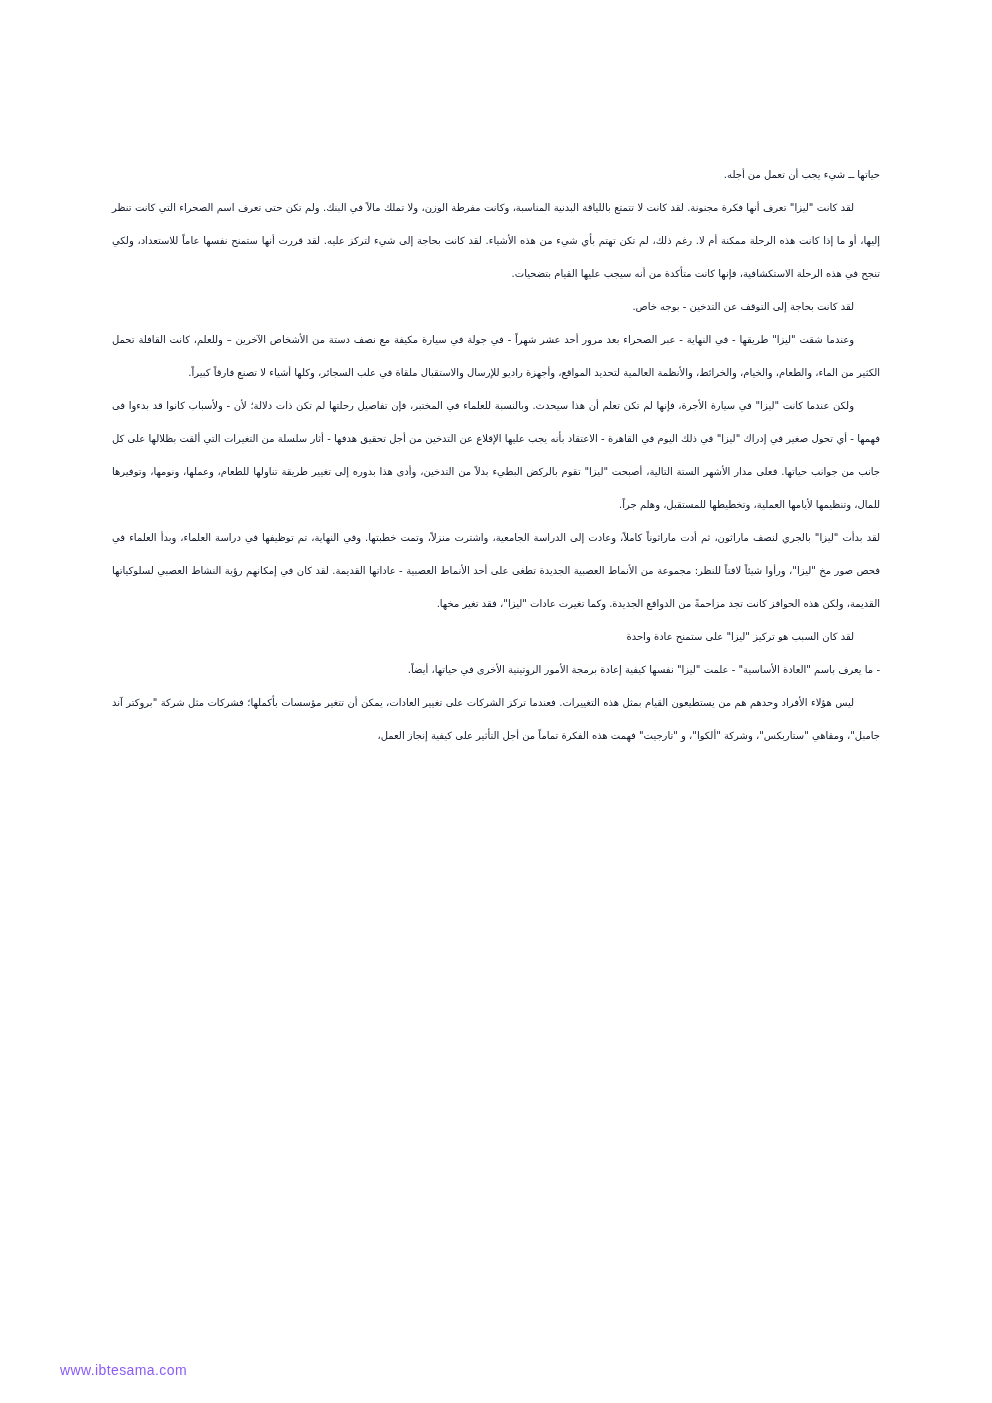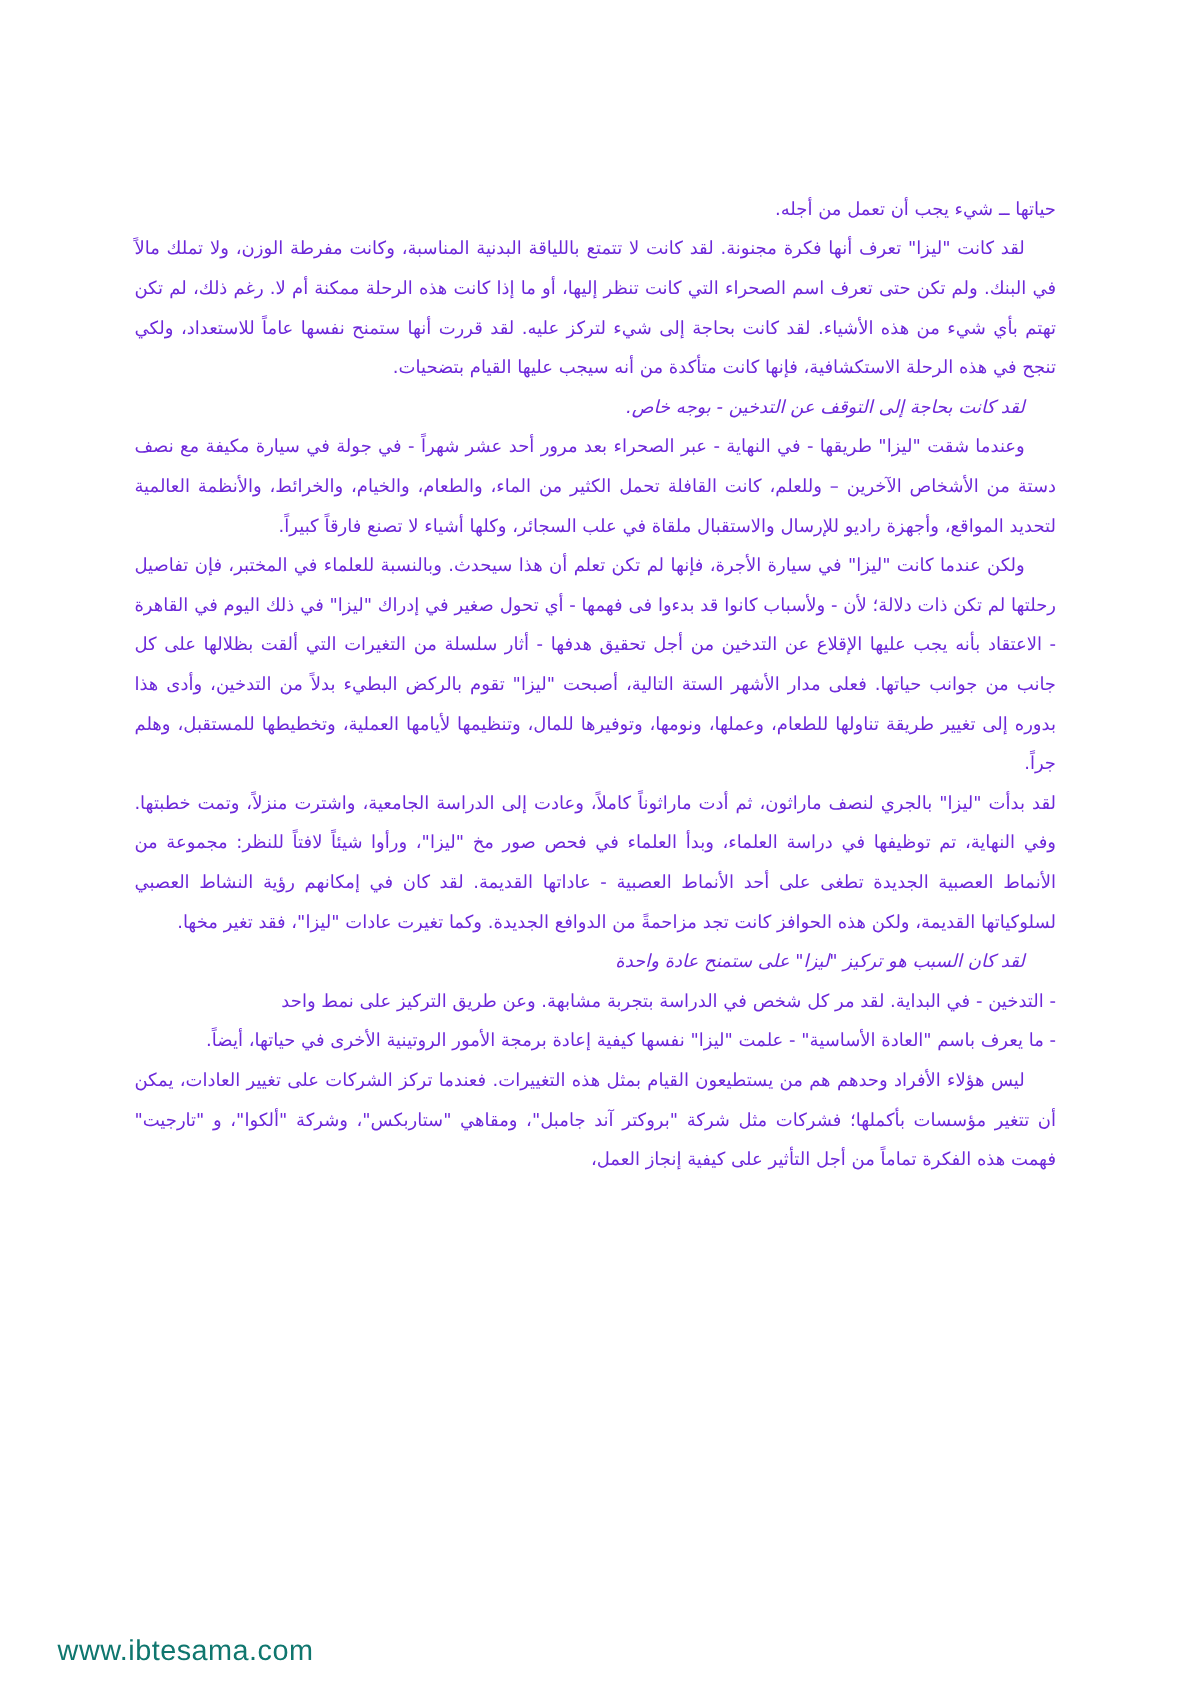--- a/index.html
+++ b/index.html
@@ -19,23 +19,23 @@
   }
 
   .doc-body {
     position: absolute;
     top: 158px;
     right: 112px;
     left: 112px;
     direction: rtl;
     text-align: justify;
     text-align-last: right;
-    font-size: 15px;
+    font-size: 10px;
     line-height: 33px;
-    color: #6d28d9;
+    color: #0f172a;
     font-family: "DejaVu Sans", "Liberation Sans", sans-serif;
   }
 
   .para {
     margin: 0;
     padding: 0;
     direction: rtl;
     text-align: justify;
     text-align-last: right;
     text-justify: inter-word;
@@ -56,35 +56,34 @@
   
   .para.flush {
     text-indent: 0;
   }
 
   
   .para.short {
     text-align: right;
     text-align-last: right;
     text-indent: 26px;
-    font-style: italic;
   }
 
   .bold {
     font-weight: normal;
   }
 
   .watermark {
     position: absolute;
-    left: 48px;
+    left: 60px;
     top: 1362px;
     font-family: "Liberation Sans", sans-serif;
-    font-size: 24px;
+    font-size: 14px;
     letter-spacing: 0.4px;
-    color: #0f766e;
+    color: #8b5cf6;
     direction: ltr;
     white-space: nowrap;
     user-select: none;
   }
 </style>
 </head>
 <body>
 
 <div class="page">
 
@@ -94,21 +93,20 @@
     <p class="para indent">لقد كانت "ليزا" تعرف أنها فكرة مجنونة. لقد كانت لا تتمتع باللياقة البدنية المناسبة، وكانت مفرطة الوزن، ولا تملك مالاً في البنك. ولم تكن حتى تعرف اسم الصحراء التي كانت تنظر إليها، أو ما إذا كانت هذه الرحلة ممكنة أم لا. رغم ذلك، لم تكن تهتم بأي شيء من هذه الأشياء. لقد كانت بحاجة إلى شيء لتركز عليه. لقد قررت أنها ستمنح نفسها عاماً للاستعداد، ولكي تنجح في هذه الرحلة الاستكشافية، فإنها كانت متأكدة من أنه سيجب عليها القيام بتضحيات.</p>
     <p class="para short">لقد كانت بحاجة إلى التوقف عن التدخين - بوجه خاص.</p>
     <p class="para indent">وعندما شقت "ليزا" طريقها - في النهاية - عبر الصحراء بعد مرور أحد عشر شهراً - في جولة في سيارة مكيفة مع نصف دستة من الأشخاص الآخرين – وللعلم، كانت القافلة تحمل الكثير من الماء، والطعام، والخيام، والخرائط، والأنظمة العالمية لتحديد المواقع، وأجهزة راديو للإرسال والاستقبال ملقاة في علب السجائر، وكلها أشياء لا تصنع فارقاً كبيراً.</p>
 
     <p class="para indent">
       <span>ولكن عندما كانت "ليزا" في سيارة الأجرة، فإنها لم تكن تعلم أن هذا سيحدث. وبالنسبة للعلماء في المختبر، فإن تفاصيل رحلتها لم تكن ذات دلالة؛ لأن - ولأسباب كانوا قد بدءوا فى فهمها - أي تحول صغير في إدراك "ليزا" في ذلك اليوم في القاهرة - الاعتقاد بأنه </span><span class="bold">يجب</span><span> عليها الإقلاع عن التدخين من أجل تحقيق هدفها - أثار سلسلة من التغيرات التي ألقت بظلالها على كل جانب من جوانب حياتها. فعلى مدار الأشهر الستة التالية، أصبحت "ليزا" تقوم بالركض البطيء بدلاً من التدخين، وأدى هذا بدوره إلى تغيير طريقة تناولها للطعام، وعملها، ونومها، وتوفيرها للمال، وتنظيمها لأيامها العملية، وتخطيطها للمستقبل، وهلم جراً.</span>
     </p>
 
     <p class="para flush">لقد بدأت "ليزا" بالجري لنصف ماراثون، ثم أدت ماراثوناً كاملاً، وعادت إلى الدراسة الجامعية، واشترت منزلاً، وتمت خطبتها. وفي النهاية، تم توظيفها في دراسة العلماء، وبدأ العلماء في فحص صور مخ "ليزا"، ورأوا شيئاً لافتاً للنظر: مجموعة من الأنماط العصبية الجديدة تطغى على أحد الأنماط العصبية - عاداتها القديمة. لقد كان في إمكانهم رؤية النشاط العصبي لسلوكياتها القديمة، ولكن هذه الحوافز كانت تجد مزاحمةً من الدوافع الجديدة. وكما تغيرت عادات "ليزا"، فقد تغير مخها.</p>
     <p class="para short">لقد كان السبب هو تركيز "ليزا" على ستمنح عادة واحدة</p>
-    <p class="para flush">- التدخين - في البداية. لقد مر كل شخص في الدراسة بتجربة مشابهة. وعن طريق التركيز على نمط واحد</p>
     <p class="para flush">- ما يعرف باسم "العادة الأساسية" - علمت "ليزا" نفسها كيفية إعادة برمجة الأمور الروتينية الأخرى في حياتها، أيضاً.</p>
     <p class="para indent">ليس هؤلاء الأفراد وحدهم هم من يستطيعون القيام بمثل هذه التغييرات. فعندما تركز الشركات على تغيير العادات، يمكن أن تتغير مؤسسات بأكملها؛ فشركات مثل شركة "بروكتر آند جامبل"، ومقاهي "ستاربكس"، وشركة "ألكوا"، و "تارجيت" فهمت هذه الفكرة تماماً من أجل التأثير على كيفية إنجاز العمل،</p>
 
   </div>
 
   <div class="watermark">www.ibtesama.com</div>
 
 </div>
 
 </body></html>

